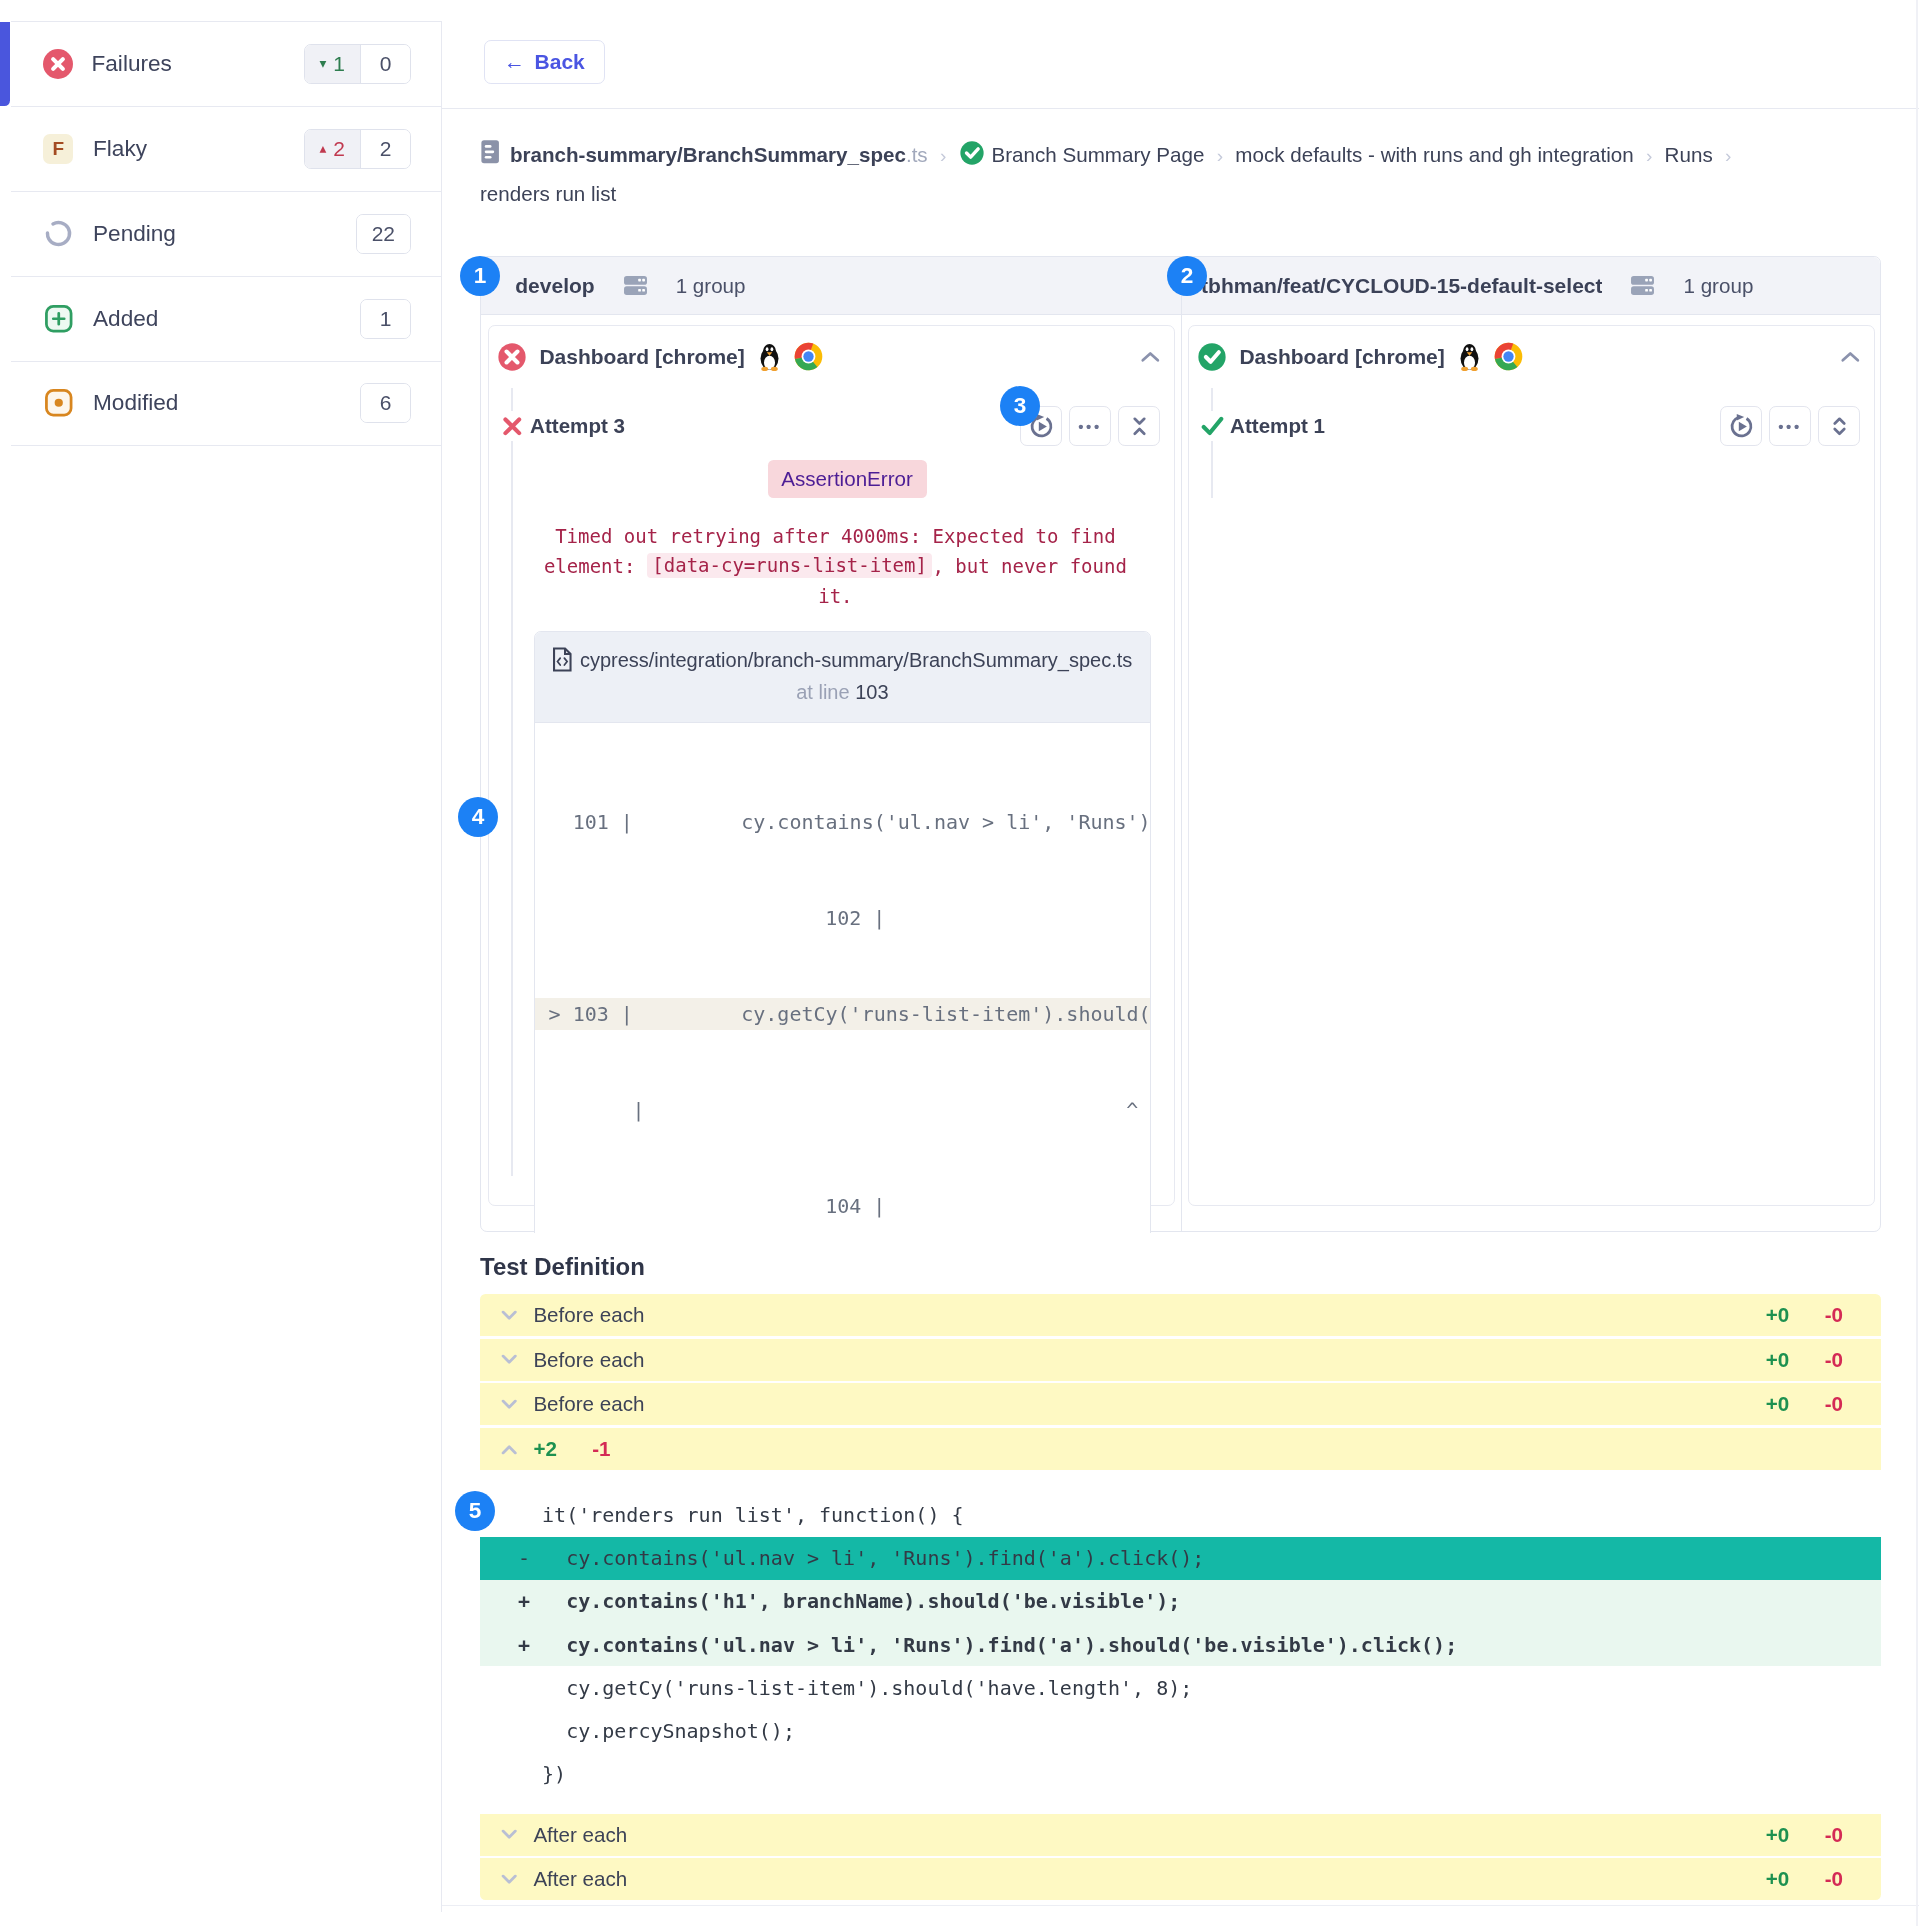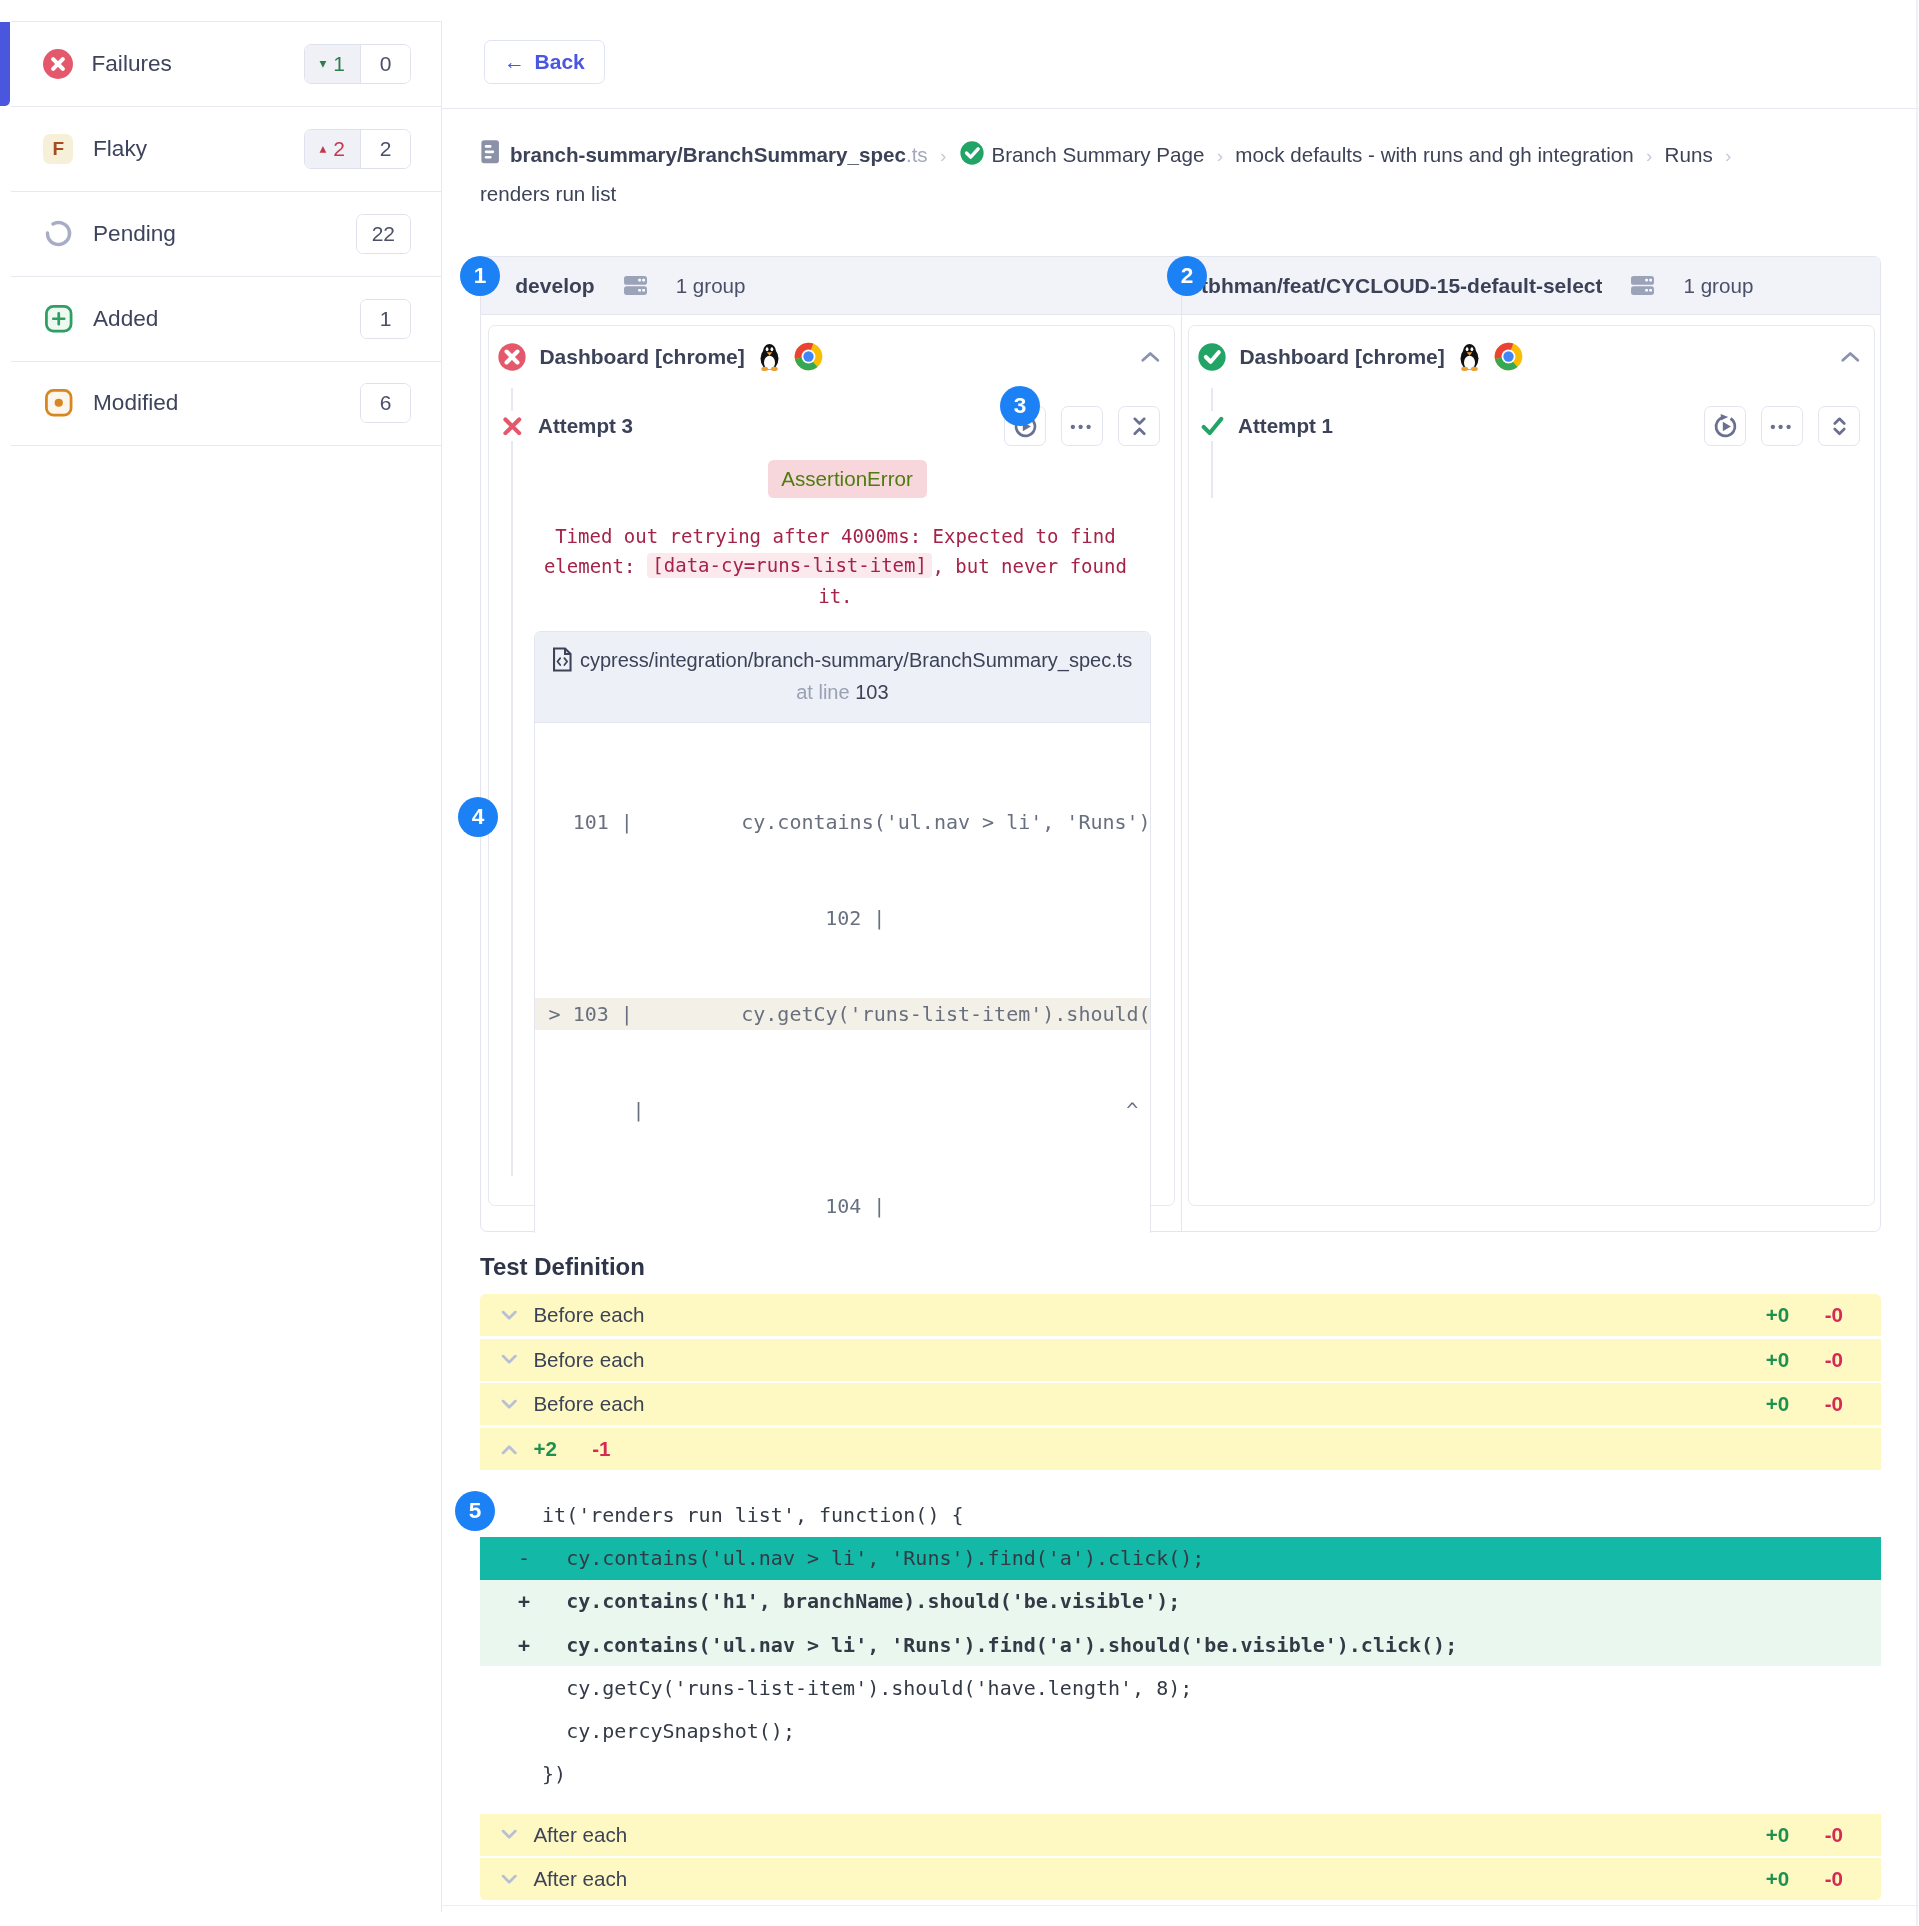--- a/index.html
+++ b/index.html
@@ -38,29 +38,29 @@
   .ph-half .branch { font-weight:bold; white-space:nowrap; overflow:hidden; }
   .ph-half .groups { color:#4a5068; font-size:20.6px; white-space:nowrap; }
   #panel-divider { position:absolute; left:700px; top:0; bottom:0; width:0.7px; background:#e3e6ef; }
   .col { position:absolute; top:58px; width:700px; height:918px; overflow:hidden;text-align:center; }
   #col-left { left:0; } #col-right { left:700px; }
   .spec-card { position:absolute; left:6.9px; top:9.6px; width:687px; height:881px; border:0.7px solid #e7e9f1; border-radius:6.9px; background:#fff; }
   .timeline { position:absolute; width:1.4px; background:#e7e9f1; left:22.6px; }
   .spec-head { display:flex; align-items:center; gap:12.3px; padding:16.4px 13.7px 13.7px 8.2px; position:relative; }
   .spec-title { font-size:21px; color:#3c4257; font-weight:bold; }
   .spec-head .spacer, .att-row .spacer { flex:1 1 auto; }
-  .att-row { display:flex; align-items:center; gap:11px; padding:0 13.7px 0 8.2px; position:relative; }
+  .att-row { display:flex; align-items:center; gap:3px; padding:0 13.7px 0 8.2px; position:relative; }
   .att-label { font-size:20.6px; color:#3c4257; font-weight:bold; }
   .icon-btn { width:42px; height:40px; border:0.7px solid #e3e5ee; border-radius:6.9px; background:#fff; display:flex; align-items:center; justify-content:center; cursor:pointer; color:#6a7190; margin-left:4.1px; }
   .dots { font-size:15px; letter-spacing:2.7px; color:#6a7190; font-weight:bold; }
   .mask-ic { background:#fff; position:relative; z-index:1; display:flex; align-items:center; justify-content:center; width:30px; height:30px; flex:0 0 auto; }
 
   
   .error-block { margin:13.7px 13.7px 0 45px; position:relative; z-index:1; }
-  .err-chip { display:inline-block; background:#f8d7dc; color:#4d7c0f; font-size:20.6px; padding:6.9px 13.7px; border-radius:5.5px; }
+  .err-chip { display:inline-block; background:#f8d7dc; color:#4c1d95; font-size:20.6px; padding:6.9px 13.7px; border-radius:5.5px; }
   .err-msg { margin-top:23px; width:603px; font-family:"DejaVu Sans Mono", monospace; font-size:19px; line-height:30px; color:#a52349; }
   .err-sel { background:#fbe9ee; padding:1.4px 5.5px; border-radius:4.1px; }
   .snippet { margin-top:20px; width:617px; border:0.7px solid #e3e6ef; border-radius:6.9px; overflow:hidden; background:#fff; }
   .snippet-head { background:#edf0f6; border-bottom:0.7px solid #e3e6ef; padding:13.7px 16.4px; font-size:20px; line-height:31.5px; color:#3c4257; }
   .snippet-head .dim { color:#9aa1b5; }
   .snippet-body { padding:19px 0 23px 0; font-family:"DejaVu Sans Mono", monospace; font-size:20px; line-height:32px; color:#68707f; white-space:pre; }
   .snip-line { padding:0 0 0 13.7px; }
   .snip-line.hl { background:#f3f0e8; }
 
   

